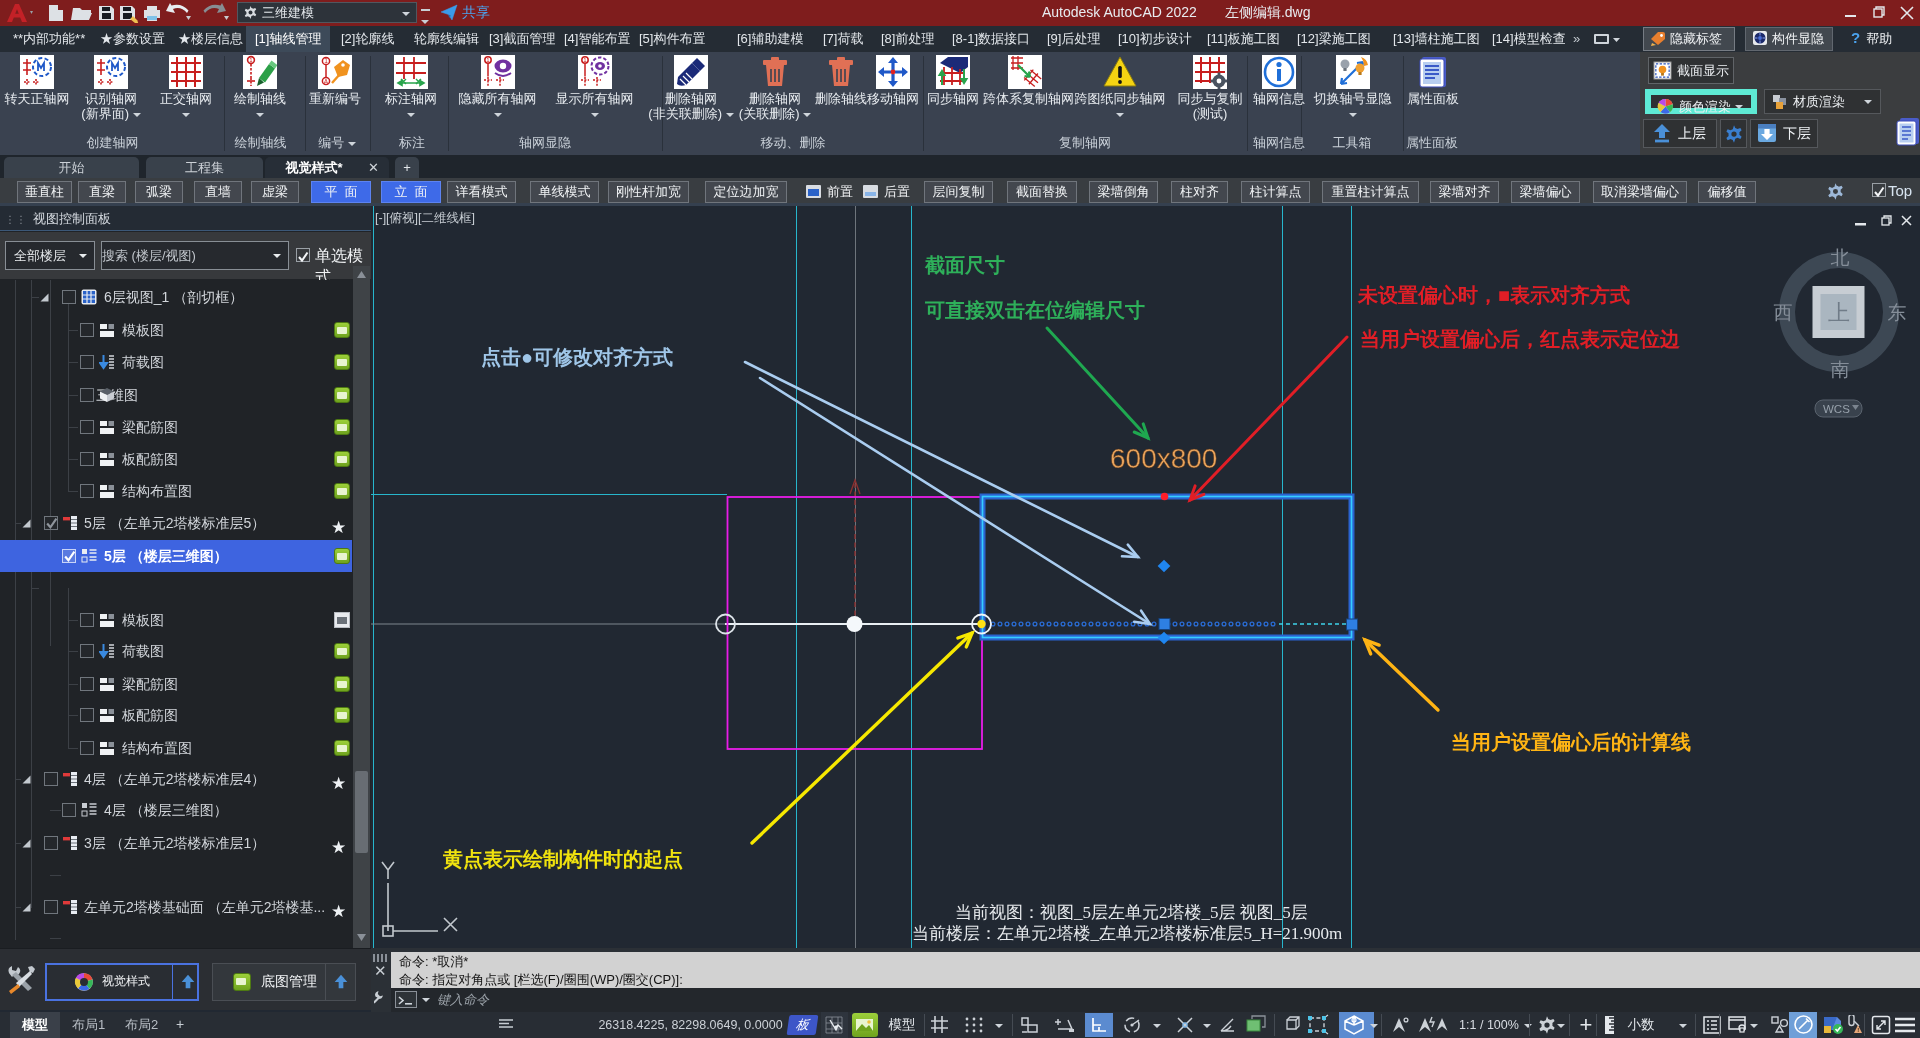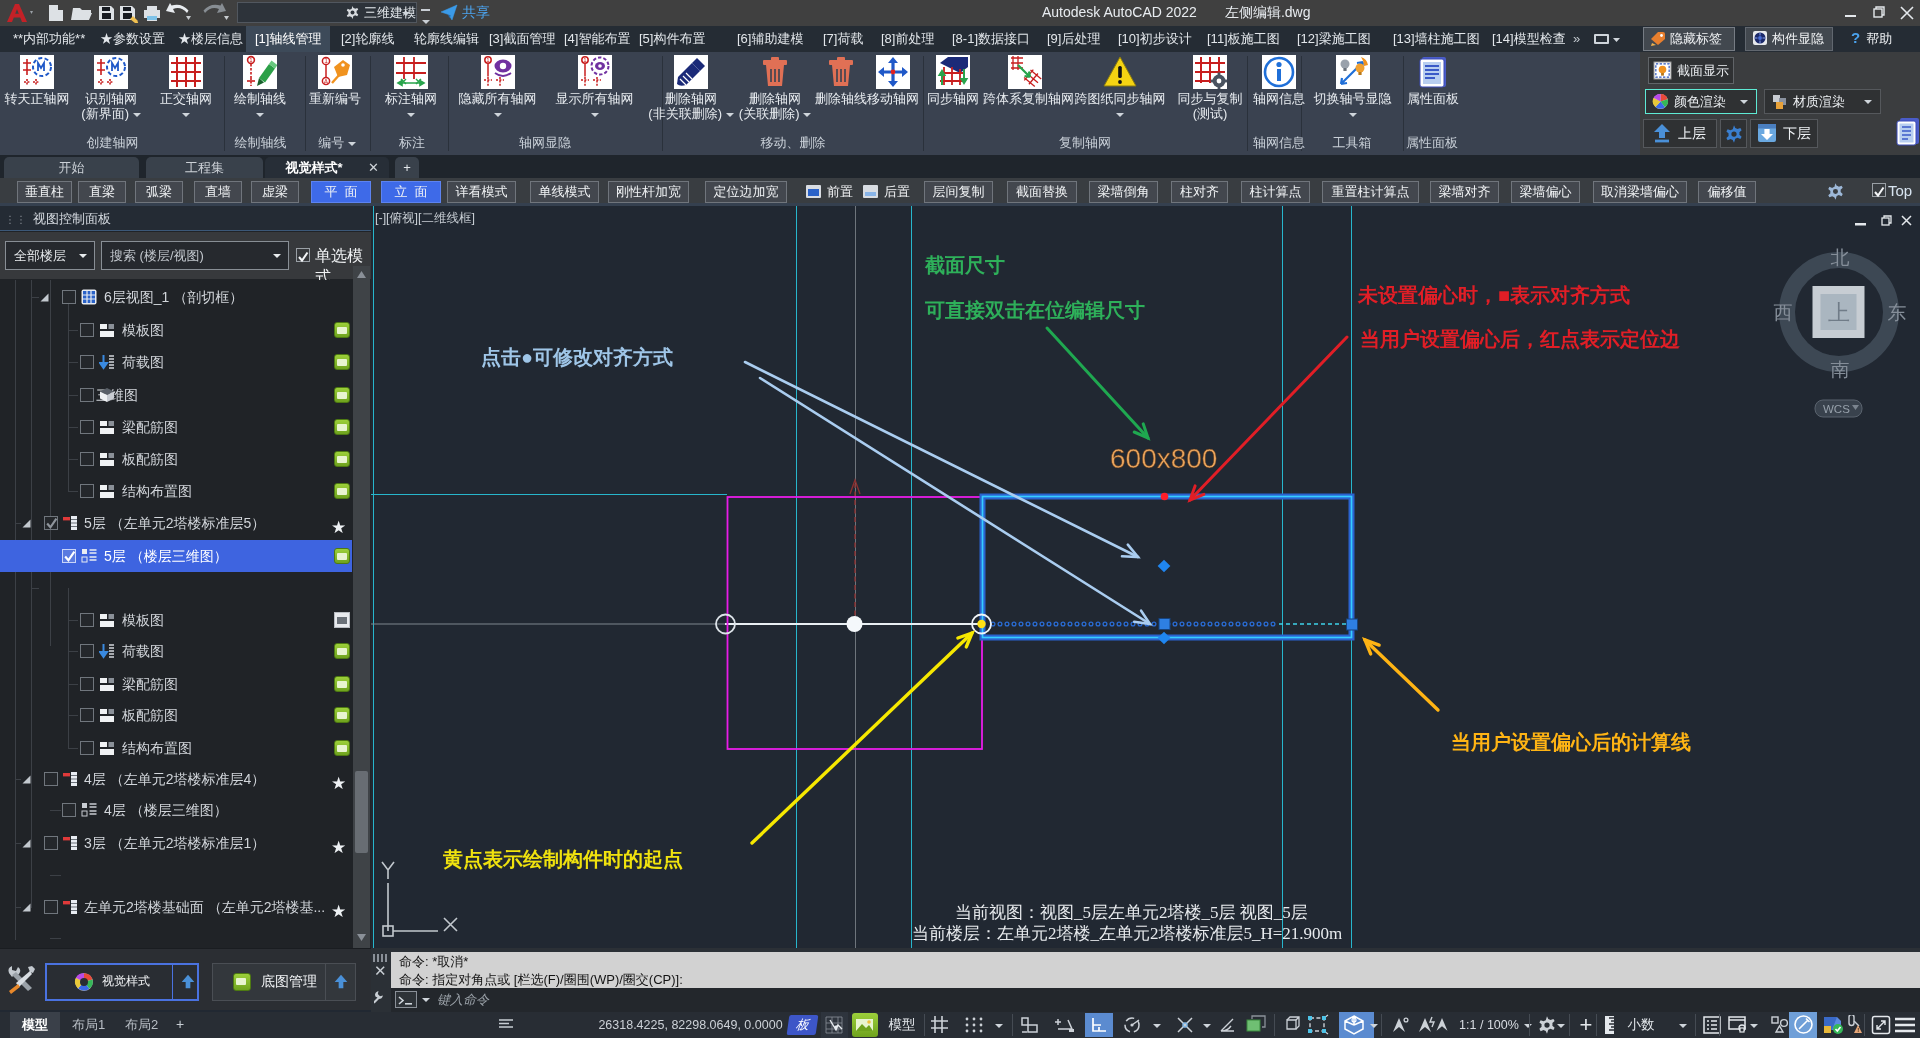--- a/index.html
+++ b/index.html
@@ -1,20 +1,20 @@
 <!DOCTYPE html>
 <html><head><meta charset="utf-8">
 <style>
 *{margin:0;padding:0;box-sizing:border-box;}
 html,body{width:1920px;height:1038px;overflow:hidden;background:#212832;
   font-family:"Liberation Sans",sans-serif;}
 .abs{position:absolute;}
 #root{position:relative;width:1920px;height:1038px;}
 
-#titlebar{left:0;top:0;width:1920px;height:26px;background:#404040;color:#dfe3e7;text-align:right;}
+#titlebar{left:0;top:0;width:1920px;height:26px;background:#7f1d1d;color:#dfe3e7;}
 #menurow{left:0;top:26px;width:1920px;height:26px;background:#252c34;color:#e3e7eb;font-size:13px;}
 .mtab{position:absolute;top:0;height:26px;line-height:26px;white-space:nowrap;}
 .mtab.act{background:#3d4a59;color:#fff;padding:0 9px;}
 
 #ribbon{left:0;top:52px;width:1920px;height:103px;background:#3a4250;}
 .rsep{position:absolute;top:4px;width:1px;height:95px;background:#2a313b;}
 .glabel{position:absolute;top:81px;height:20px;line-height:20px;font-size:13px;color:#c9d0d8;text-align:center;white-space:nowrap;}
 .rbtn{position:absolute;top:3px;text-align:center;font-size:13px;color:#e8ecf0;line-height:15px;white-space:nowrap;}
 .rbtn .ic{display:block;margin:0 auto 2px auto;width:34px;height:34px;}
 .dropar{display:inline-block;width:0;height:0;border-left:4px solid transparent;border-right:4px solid transparent;border-top:4px solid #cfd5db;vertical-align:middle;}
@@ -335,21 +335,21 @@
           <path d="M9 11 h14 M9 15 h14 M9 19 h14 M9 23 h10" stroke="#3a5ac8" stroke-width="1.8"></path>
         </svg>属性面板</div>
     <div class="abs" style="left:1640px;top:0;width:280px;height:103px;background:#3b3d3f"></div>
     <div class="abs" style="left:1648px;top:5px;width:86px;height:27px;background:#2f3133;border:1px solid #606468;color:#eef1f4;font-size:13px;line-height:25px;">
       <svg style="vertical-align:-5px;margin:0 5px 0 4px" width="19" height="19" viewBox="0 0 20 20">
           <rect x="1" y="1" width="18" height="18" fill="#fff" stroke="#888" stroke-width="1"></rect>
           <rect x="3" y="3" width="14" height="14" fill="none" stroke="#2a52b8" stroke-width="1.2" stroke-dasharray="2.5 1.5"></rect>
           <circle cx="10" cy="9" r="4" fill="#f0921e"></circle>
           <rect x="8.5" y="12.6" width="3" height="2.8" fill="#b87818"></rect>
         </svg>截面显示</div>
-    <div class="abs" style="left:1645px;top:37px;width:112px;height:25px;background:#2f3133;border:1px solid #5eead4;color:#eef1f4;font-size:13px;line-height:23px;">
+    <div class="abs" style="left:1645px;top:37px;width:112px;height:25px;background:#2f3133;border:6px solid #5eead4;color:#eef1f4;font-size:13px;line-height:23px;">
       <svg style="vertical-align:-4px;margin:0 5px 0 6px" width="17" height="17" viewBox="0 0 17 17">
           <circle cx="8.5" cy="8.5" r="7.5" fill="#d8d8d8"></circle>
           <path d="M8.5 1 A7.5 7.5 0 0 1 15.7 6.3 L8.5 8.5 Z" fill="#e8493a"></path>
           <path d="M15.7 6.3 A7.5 7.5 0 0 1 13 14.2 L8.5 8.5 Z" fill="#35b858"></path>
           <path d="M13 14.2 A7.5 7.5 0 0 1 3.4 13.9 L8.5 8.5 Z" fill="#3a6ae8"></path>
           <path d="M3.4 13.9 A7.5 7.5 0 0 1 1.6 4.8 L8.5 8.5 Z" fill="#e8c83a"></path>
           <path d="M1.6 4.8 A7.5 7.5 0 0 1 8.5 1 L8.5 8.5 Z" fill="#b84ae8"></path>
         </svg>颜色渲染
       <span class="dropar" style="position:absolute;right:8px;top:10px"></span></div>
     <div class="abs" style="left:1764px;top:37px;width:117px;height:25px;background:#2f3133;border:1px solid #55585c;color:#eef1f4;font-size:13px;line-height:23px;">
@@ -427,21 +427,21 @@
       </svg>
     <div class="abs" style="left:1872px;top:5px;width:14px;height:14px;border:1px solid #9aa0a6;"><svg width="12" height="12" viewBox="0 0 12 12">
           <path d="M2 6 l3 3.5 l5.5-8" stroke="#f4f6f8" stroke-width="2" fill="none"></path>
         </svg></div>
     <div class="abs" style="left:1888px;top:4px;color:#d8e4f0;font-size:15px;">Top</div>
   </div>
   <div class="abs" id="leftpanel">
     <div id="lp-title"><span style="color:#8a9098;margin:0 6px 0 5px;font-size:10px;letter-spacing:1px">⋮⋮</span>视图控制面板</div>
     <div id="lp-controls">
       <div class="combo" style="left:5px;top:9px;width:90px;height:29px;padding-left:8px">全部楼层<span class="dropar" style="position:absolute;right:7px;top:12px;border-top-color:#e8ebee"></span></div>
-      <div class="combo" style="left:101px;top:9px;width:188px;height:29px;padding-left:8px;color:#c3c8ce">搜索 (楼层/视图)<span class="dropar" style="position:absolute;right:7px;top:12px;border-top-color:#e8ebee"></span></div>
+      <div class="combo" style="left:101px;top:9px;width:188px;height:29px;color:#c3c8ce">搜索 (楼层/视图)<span class="dropar" style="position:absolute;right:7px;top:12px;border-top-color:#e8ebee"></span></div>
       <div class="abs" style="left:296px;top:16px;width:14px;height:14px;border:1px solid #9aa0a6;background:#37393c"><svg width="12" height="12" viewBox="0 0 12 12">
             <path d="M2 6 l3 3.5 l5.5-8" stroke="#f4f6f8" stroke-width="2" fill="none"></path>
           </svg></div>
       <div class="abs" style="left:315px;top:14px;color:#f0f2f4;font-size:16px">单选模式</div>
     </div>
     <div class="abs" id="treewrap" style="left:0;top:74px;width:371px;height:668px;background:#202327;overflow:hidden">
       <div class="abs" style="left:15px;top:0;width:1px;height:660px;background:#3c4046"></div>
       <div class="abs" style="left:31px;top:0;width:1px;height:628px;background:#3c4046"></div>
       <div class="abs" style="left:50px;top:0;width:1px;height:300px;background:#3c4046"></div>
       <div class="abs" style="left:68px;top:17px;width:1px;height:194px;background:#3c4046"></div>
@@ -507,21 +507,21 @@
             <path d="M8.5 0.5 V8.5 H0.5 Z" fill="#c3c9cf"></path>
           </svg><span class="cb" style="left:44px">
             <svg width="13" height="13" viewBox="0 0 12 12">
               <path d="M2 6 l3 3.5 l5.5-8" stroke="#8f959c" stroke-width="2" fill="none"></path>
             </svg>
           </span><svg class="ig" style="position:absolute;left:62px;top:8px" width="16" height="16">
             <rect x="1" y="2" width="7" height="3.4" fill="#e03a3a"></rect>
             <rect x="9" y="1" width="6" height="14" fill="#e8ecf2"></rect>
             <path d="M9 4.5 h6 M9 8 h6 M9 11.5 h6" stroke="#6a7078" stroke-width="1"></path>
           </svg><span style="margin-left:84px">5层 （左单元2塔楼标准层5）</span><span class="star" style="left:331px">★</span></div>
-      <div class="tree-row" style="top:260px;background:#3e64e0;color:#fff;font-weight:normal"><span class="cb" style="left:62px;background:#5a7ae0;border-color:#c8d4f8">
+      <div class="tree-row" style="top:260px;background:#3e64e0;color:#fff;font-weight:bold"><span class="cb" style="left:62px;background:#5a7ae0;border-color:#c8d4f8">
             <svg width="13" height="13" viewBox="0 0 12 12">
               <path d="M2 6 l3 3.5 l5.5-8" stroke="#fff" stroke-width="2" fill="none"></path>
             </svg>
           </span><svg class="ig" style="position:absolute;left:81px;top:8px" width="16" height="16">
             <rect x="1" y="1" width="5" height="5" fill="#e8ecf2"></rect>
             <rect x="1" y="9" width="5" height="5" fill="none" stroke="#e8ecf2"></rect>
             <path d="M8.5 2 h7 M8.5 5 h7 M8.5 9 h7 M8.5 12 h7" stroke="#e8ecf2" stroke-width="1.6"></path>
           </svg><span style="margin-left:104px">5层 （楼层三维图）</span><span class="gbadge" style="left:334px"></span></div>
       <div class="tree-row" style="top:324px"><span class="cb" style="left:80px"></span><svg class="ig" style="position:absolute;left:99px;top:9px" width="16" height="15">
             <rect x="1" y="1" width="7" height="5" fill="#f0f2f4"></rect>

